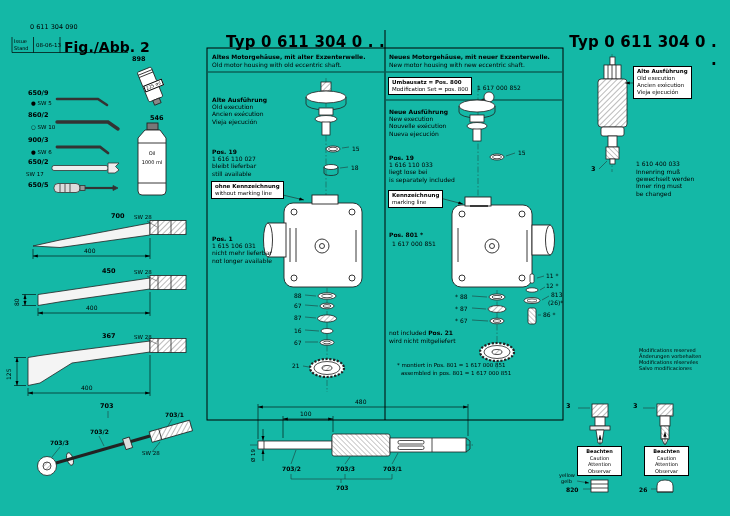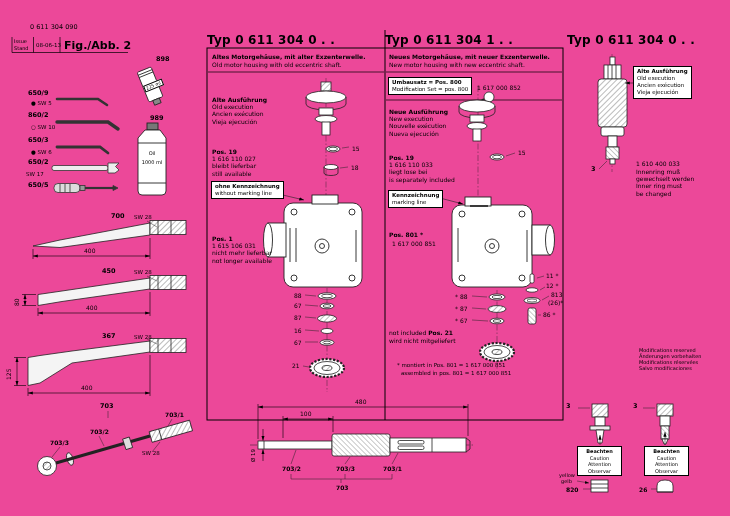--- a/index.html
+++ b/index.html
@@ -1,23 +1,23 @@
 <!DOCTYPE html>
 <html><head>
 <meta charset="utf-8">
 <style>
   *{margin:0;padding:0;box-sizing:border-box}
   html,body{background:#fff}
-  #canvas{position:relative;width:730px;height:516px;background:#ec4899;color:#000;
+  #canvas{position:relative;width:730px;height:516px;background:#14b8a6;color:#000;
           font-family:"DejaVu Sans",sans-serif;overflow:hidden}
   svg.art{position:absolute;left:0;top:0;pointer-events:none}
   .lbl{position:absolute;font-size:6px;line-height:1.2;white-space:nowrap}
   .s45{font-size:4.5px}.s5{font-size:5px}.s55{font-size:5.5px}.s65{font-size:6.5px}
   .b{font-weight:bold}
-  .typ{position:absolute;font-size:12px;font-weight:bold;text-align:left;letter-spacing:.2px}
+  .typ{position:absolute;font-size:15px;font-weight:bold;text-align:right;letter-spacing:.2px}
   .txtbox{position:absolute;border:1px solid #000;background:#fff;padding:1px 3px;
           font-size:5.5px;line-height:1.3;white-space:nowrap}
   .txtbox .b{display:block}
   .vrot{transform:rotate(-90deg);transform-origin:0 0}
   .tube{transform:rotate(-22deg);transform-origin:0 0;border:.8px solid #000;background:#fff;padding:0 1px}
   .cent{text-align:center}
   .blk div{white-space:nowrap}
 </style>
 </head>
 <body>
@@ -337,36 +337,35 @@
     <path d="M657,492 L657,486 Q657,480 665,480 Q673,480 673,486 L673,492 Z"></path>
     <line x1="657" y1="492" x2="673" y2="492"></line>
     <line x1="651" y1="489" x2="657" y2="489" stroke-width="0.5"></line>
   </g>
 </svg>
 
 <div class="lbl s65" style="left:30px;top:24px">0 611 304 090</div>
 <div class="lbl s5" style="left:14px;top:38px">Issue</div>
 <div class="lbl s5" style="left:14px;top:45px">Stand</div>
 <div class="lbl s55" style="left:36px;top:42px">08-06-13</div>
-<div class="lbl b" style="left:64px;top:39px;font-size:11px">Fig./Abb. 2</div>
+<div class="lbl b" style="left:64px;top:39px;font-size:14px">Fig./Abb. 2</div>
 
 <div class="typ" style="left:207px;top:33px;width:178px">Typ 0 611 304 0 . .</div>
-<div class="typ" style="left:385px;top:33px;width:178px">Typ 0 611 304 1 . .</div>
 <div class="typ" style="left:567px;top:33px;width:150px">Typ 0 611 304 0 . .</div>
 
-<div class="lbl b s65" style="left:156px;top:56px">898</div>
+<div class="lbl b s65" style="left:132px;top:56px">898</div>
 <div class="lbl s45 tube" style="left:143px;top:86px">225 ml</div>
 <div class="lbl b s65" style="left:28px;top:90px">650/9</div>
 <div class="lbl s55" style="left:31px;top:100px">● SW 5</div>
 <div class="lbl b s65" style="left:28px;top:112px">860/2</div>
 <div class="lbl s55" style="left:31px;top:124px">○ SW 10</div>
-<div class="lbl b s65" style="left:150px;top:115px">989</div>
+<div class="lbl b s65" style="left:150px;top:115px">546</div>
 <div class="lbl s5 cent" style="left:138px;top:150px;width:28px">Oil</div>
 <div class="lbl s5 cent" style="left:138px;top:159px;width:28px">1000 ml</div>
-<div class="lbl b s65" style="left:28px;top:137px">650/3</div>
+<div class="lbl b s65" style="left:28px;top:137px">900/3</div>
 <div class="lbl s55" style="left:31px;top:149px">● SW 6</div>
 <div class="lbl b s65" style="left:28px;top:159px">650/2</div>
 <div class="lbl s55" style="left:26px;top:171px">SW 17</div>
 <div class="lbl b s65" style="left:28px;top:182px">650/5</div>
 
 <div class="lbl b s65" style="left:111px;top:213px">700</div>
 <div class="lbl s55" style="left:134px;top:214px">SW 28</div>
 <div class="lbl" style="left:84px;top:247px">400</div>
 <div class="lbl b s65" style="left:102px;top:268px">450</div>
 <div class="lbl s55" style="left:134px;top:269px">SW 28</div>

